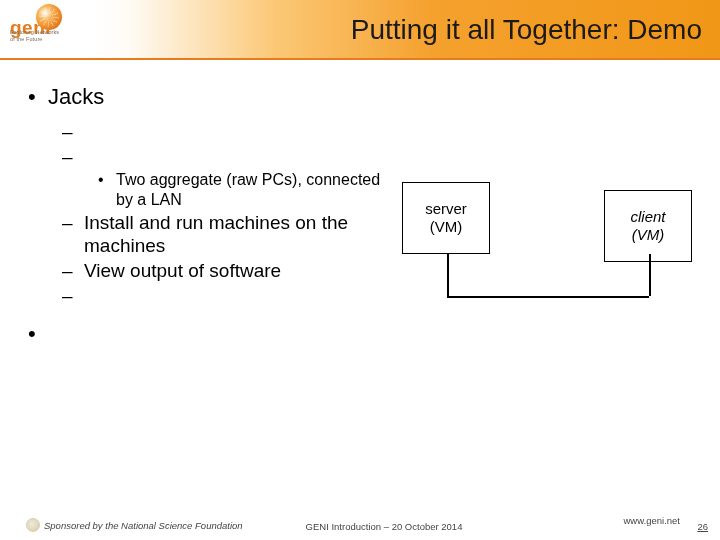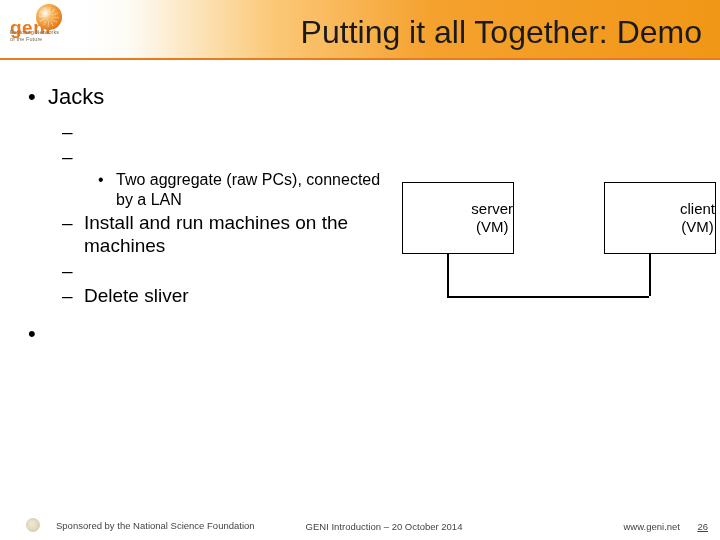--- a/index.html
+++ b/index.html
@@ -37,71 +37,71 @@
     font-size: 19px; font-weight: bold; color: #e87c1c;
     display: block; margin-top: -2px; letter-spacing: .5px;
     font-family: Arial, sans-serif;
   }
   .logo .tag {
     font-size: 5.5px; color: #7a6a58; line-height: 1.1;
     display: block; margin-top: 1px; letter-spacing: .1px;
   }
   .title {
     position: absolute; right: 18px; top: 14px;
-    font-size: 32px; color: #1a1a1a;
+    font-size: 28px; color: #1a1a1a;
     font-family: Arial, sans-serif;
   }
   .rule {
     position: absolute; left: 0; right: 0; top: 58px; height: 2px;
     background: #e87c1c;
   }
 
   
   .body { position: absolute; left: 0; right: 0; top: 78px; bottom: 34px; }
 
   .col-text { position: absolute; left: 28px; top: 0; width: 360px; }
   .lvl1 { font-size: 22px; margin: 6px 0 10px 0; display: flex; }
   .lvl1 .b { width: 20px; flex: 0 0 20px; }
   .lvl2 { font-size: 19px; margin: 2px 0 2px 34px; display: flex; line-height: 1.22; }
   .lvl2 .b { width: 22px; flex: 0 0 22px; }
   .lvl3 { font-size: 16px; margin: 2px 0 2px 70px; display: flex; line-height: 1.2; }
   .lvl3 .b { width: 18px; flex: 0 0 18px; }
 
   .diagram { position: absolute; left: 380px; top: 86px; width: 320px; height: 170px; }
   .box {
-    position: absolute; width: 112px; height: 72px;
+    position: absolute; width: 88px; height: 72px;
     border: 1.5px solid #000; background: #fff;
-    display: flex; align-items: center; justify-content: flex-end;
+    display: flex; align-items: center; justify-content: center;
     text-align: center; font-size: 15px; line-height: 1.2;
   }
   .box.server { left: 22px; top: 18px; }
-  .box.client { left: 224px; top: 18px; }
+  .box.client { left: 224px; top: 26px; font-style: italic; }
   .wire {
     position: absolute; height: 1.5px; background: #000;
     left: 67px; top: 132px; width: 202px;
   }
   .leg {
     position: absolute; width: 1.5px; background: #000; height: 42px; top: 90px;
   }
   .leg.l { left: 67px; }
   .leg.r { left: 269px; }
 
   
   .footer {
     position: absolute; left: 0; right: 0; bottom: 0; height: 26px;
     font-size: 9.5px; color: #444;
   }
-  .foot-left  { position: absolute; left: 26px;  bottom: 8px; display: flex; align-items: center; gap: 16px; }
+  .foot-left  { position: absolute; left: 26px;  bottom: 8px; display: flex; align-items: center; gap: 4px; font-style: italic; }
   .foot-left .seal {
     width: 14px; height: 14px; border-radius: 50%;
     background: radial-gradient(circle at 40% 40%, #efe9d8 0%, #e0d7bd 60%, #cfc09a 100%);
     border: 0.5px solid #d8ceb3;
   }
   .foot-mid   { position: absolute; left: 0; right: 0; bottom: 8px; text-align: center; pointer-events: none; padding-left: 48px; }
-  .foot-right { position: absolute; right: 40px; bottom: 8px; }
+  .foot-right { position: absolute; right: 40px; bottom: 14px; }
   .foot-pg    { position: absolute; right: 12px; bottom: 8px; text-decoration: underline; }
 </style>
 </head>
 <body>
 
 <div class="slide">
 
   <div class="header">
     <div class="logo">
       <span class="globe"></span>
@@ -130,24 +130,24 @@
       <div class="lvl3">
         <span class="b">•</span>
         <span>Two aggregate (raw PCs), connected by a LAN</span>
       </div>
       <div class="lvl2">
         <span class="b">–</span>
         <span>Install and run machines on the machines</span>
       </div>
       <div class="lvl2">
         <span class="b">–</span>
+        <span>View output of software</span>
       </div>
       <div class="lvl2">
         <span class="b">–</span>
-        <span>Delete sliver</span>
       </div>
 
       <div class="lvl1" style="margin-top:14px">
         <span class="b">•</span>
       </div>
     </div>
 
     <div class="diagram">
       <div class="box server">
         <div>

